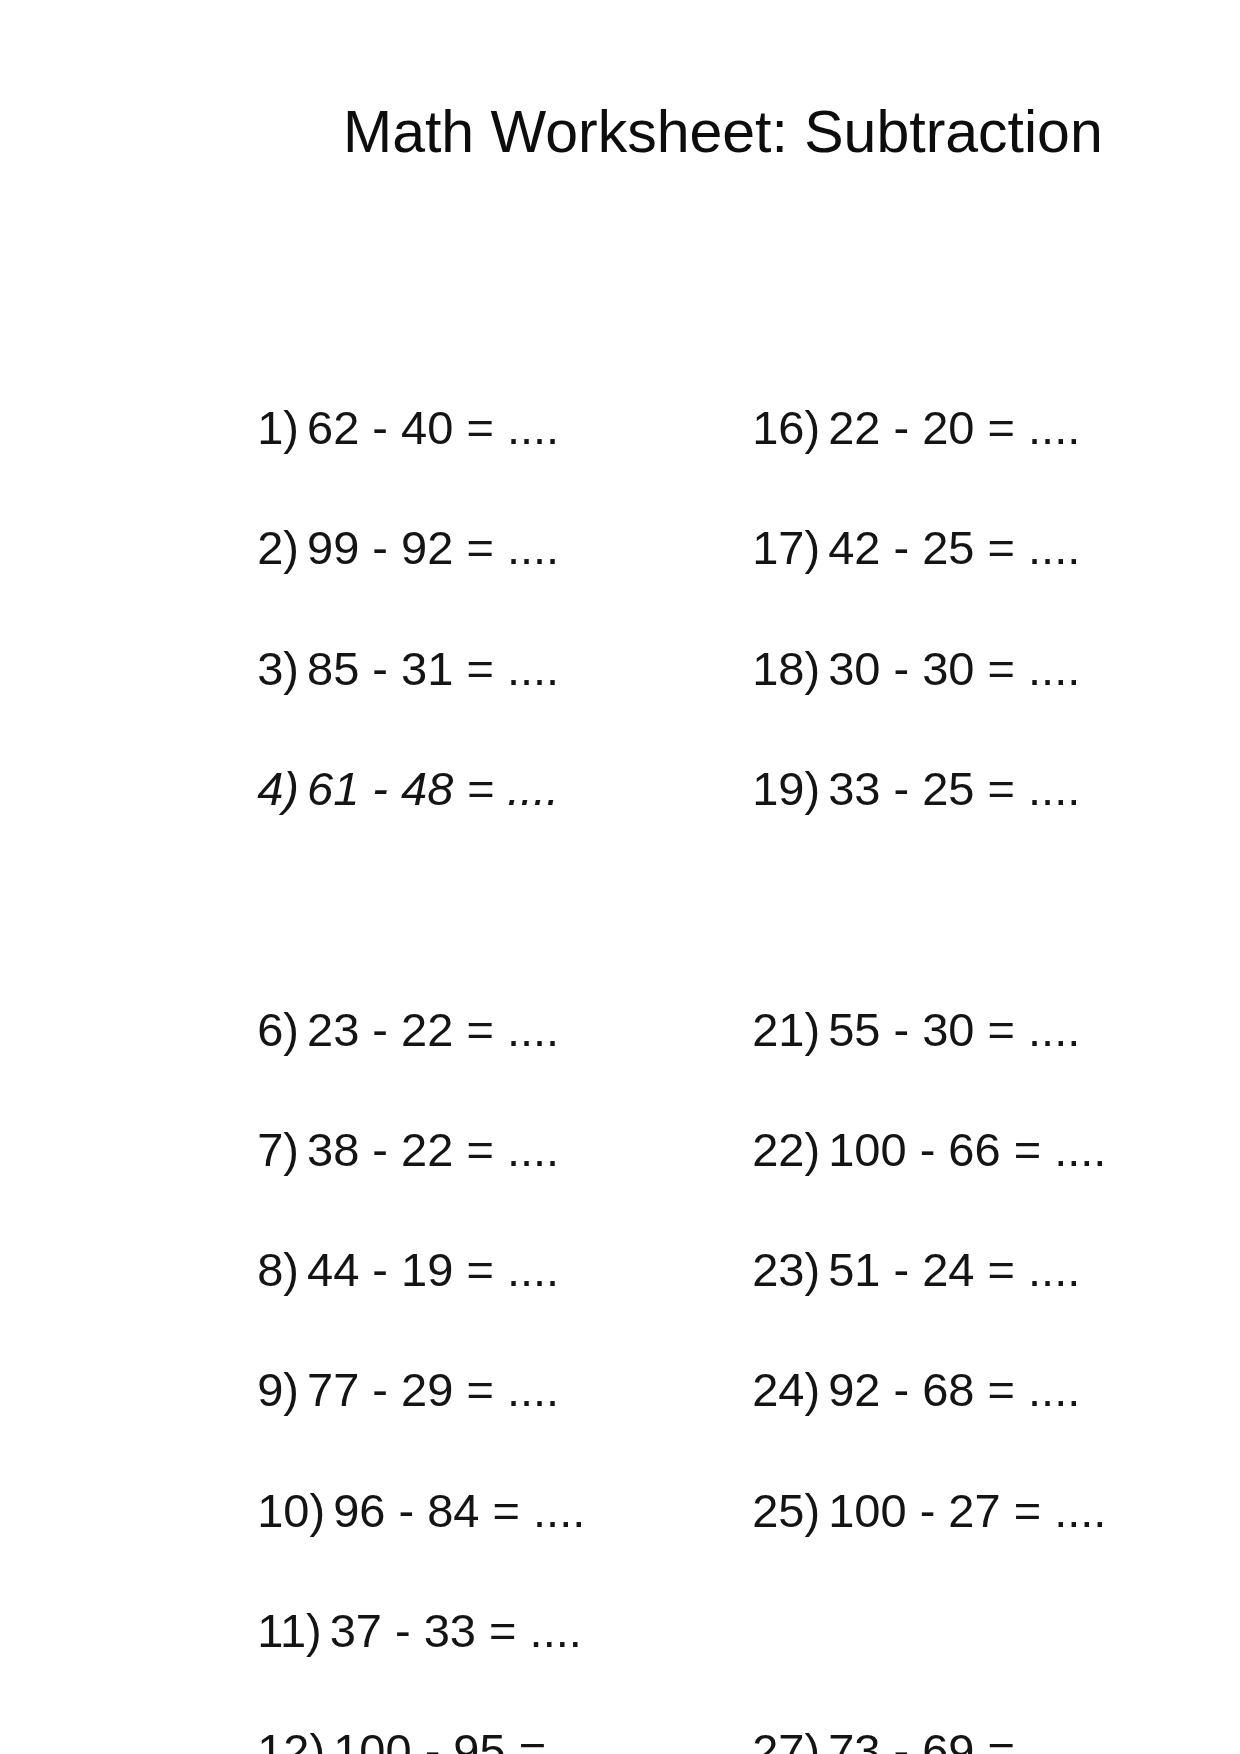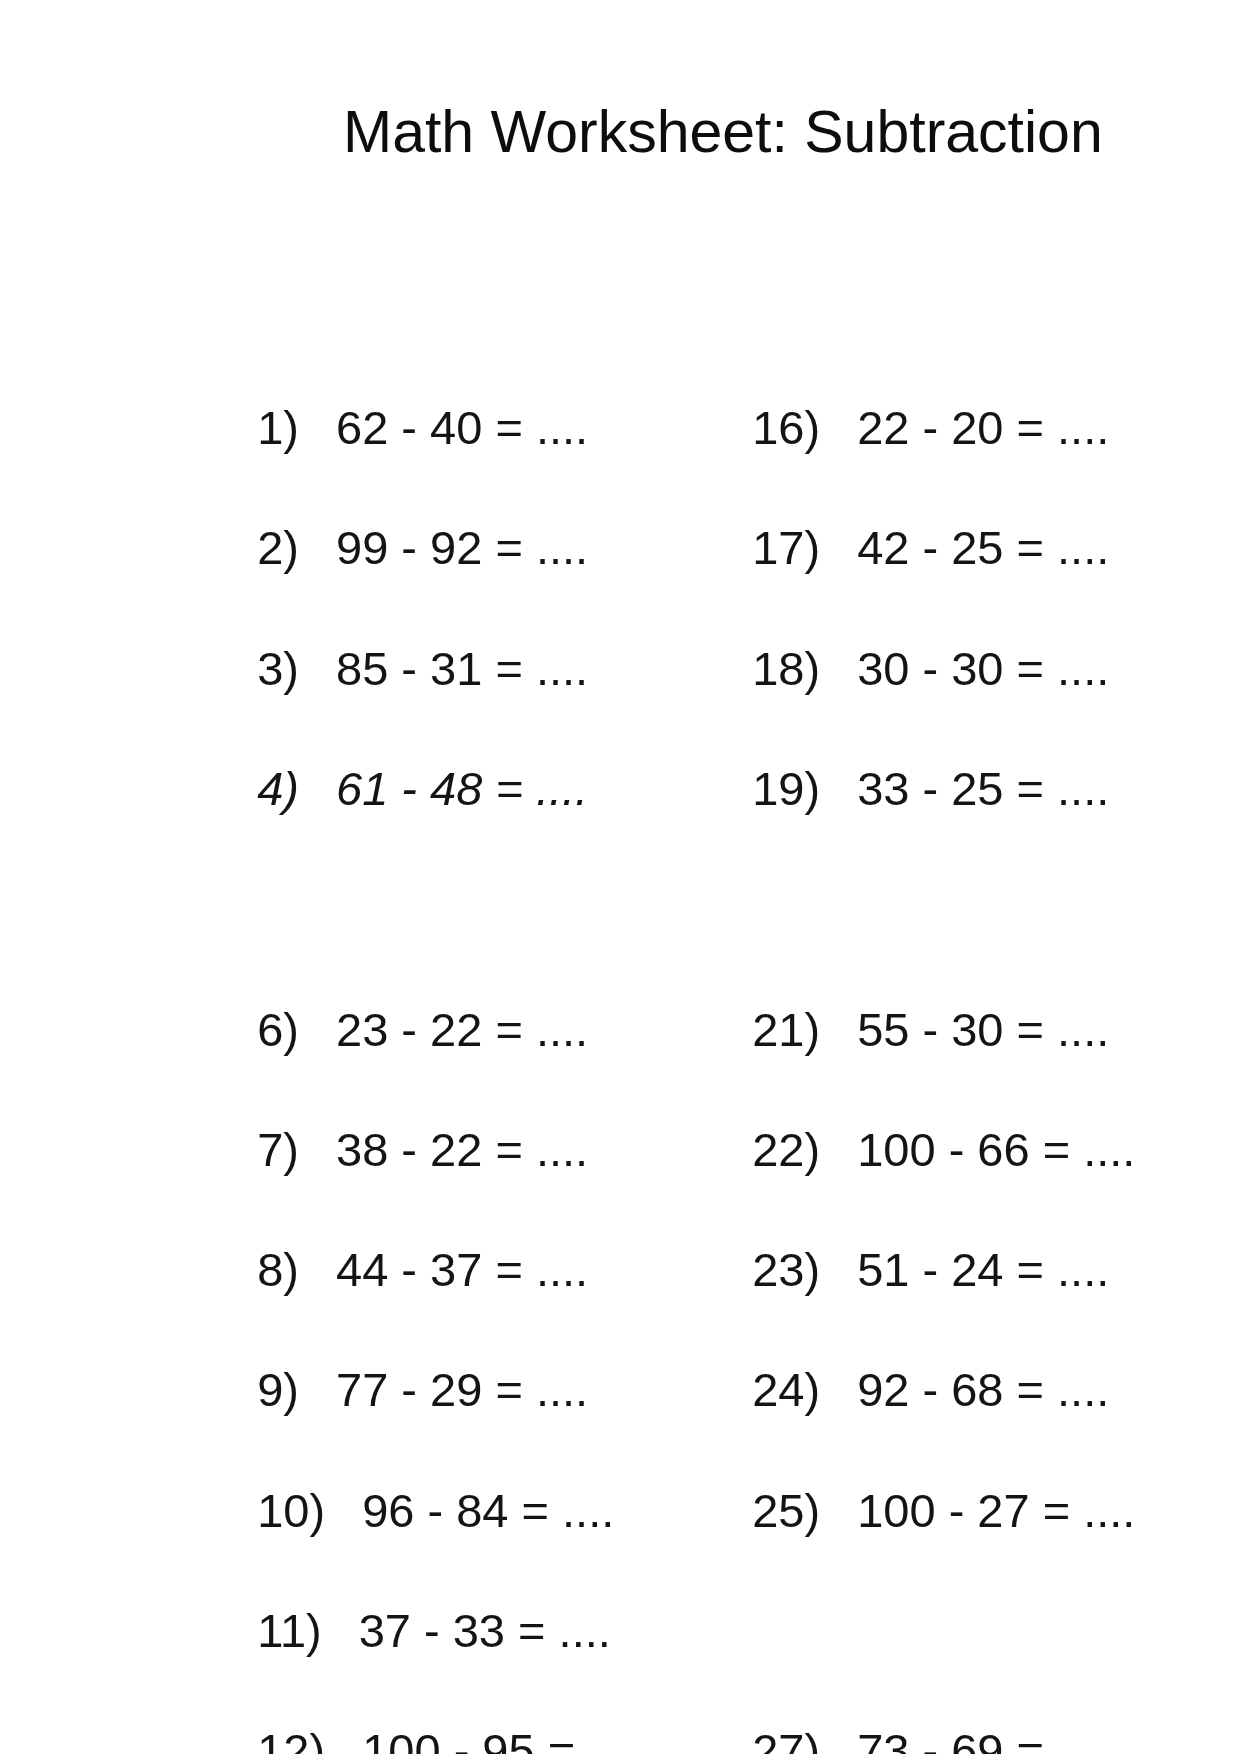--- a/index.html
+++ b/index.html
@@ -34,21 +34,21 @@
     white-space: pre;
   }
   .row {
     position: absolute;
     font-size: 47px;
     line-height: 1.15;
     color: #141414;
     white-space: pre;
   }
   .row .expr {
-    margin-left: 37px; 
+    margin-left: 8px; 
   }
 </style>
 </head>
 <body>
 
 <div id="sheet">
   <div class="title">Math Worksheet: Subtraction</div>
 <div class="row" style="left: 205px; top: 347px;">
     <span>1)</span><span class="expr">62 - 40 = ....</span>
   </div>
@@ -61,21 +61,21 @@
     <div class="row" style="left: 205px; top: 708px; font-style: italic;">
     <span>4)</span><span class="expr">61 - 48 = ....</span>
   </div>
     <div class="row" style="left: 205px; top: 949px;">
     <span>6)</span><span class="expr">23 - 22 = ....</span>
   </div>
     <div class="row" style="left: 205px; top: 1069px;">
     <span>7)</span><span class="expr">38 - 22 = ....</span>
   </div>
     <div class="row" style="left: 205px; top: 1189px;">
-    <span>8)</span><span class="expr">44 - 37 = ....</span>
+    <span>8)</span><span class="expr">44 - 19 = ....</span>
   </div>
     <div class="row" style="left: 205px; top: 1309px;">
     <span>9)</span><span class="expr">77 - 29 = ....</span>
   </div>
     <div class="row" style="left: 205px; top: 1430px;">
     <span>10)</span><span class="expr">96 - 84 = ....</span>
   </div>
     <div class="row" style="left: 205px; top: 1550px;">
     <span>11)</span><span class="expr">37 - 33 = ....</span>
   </div>

